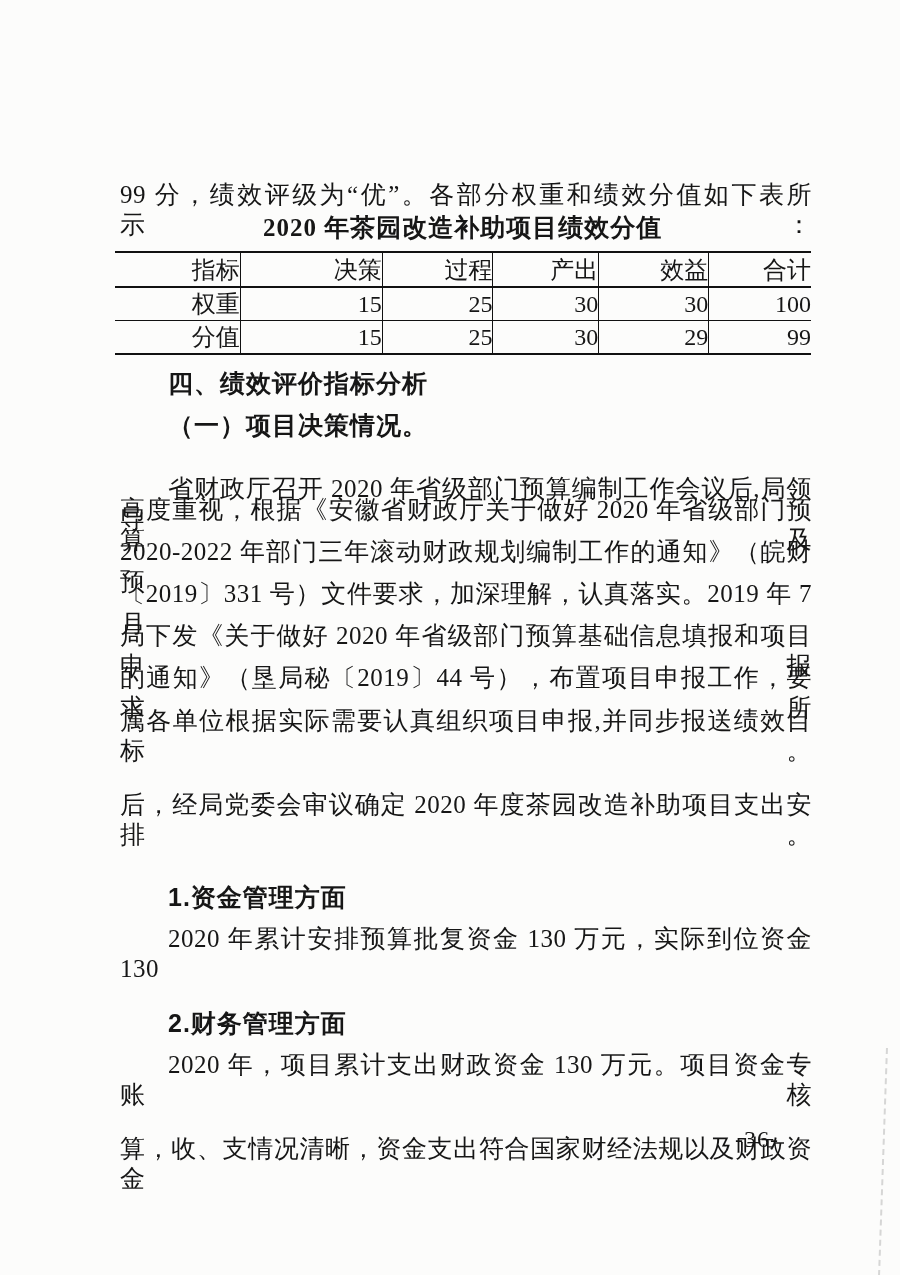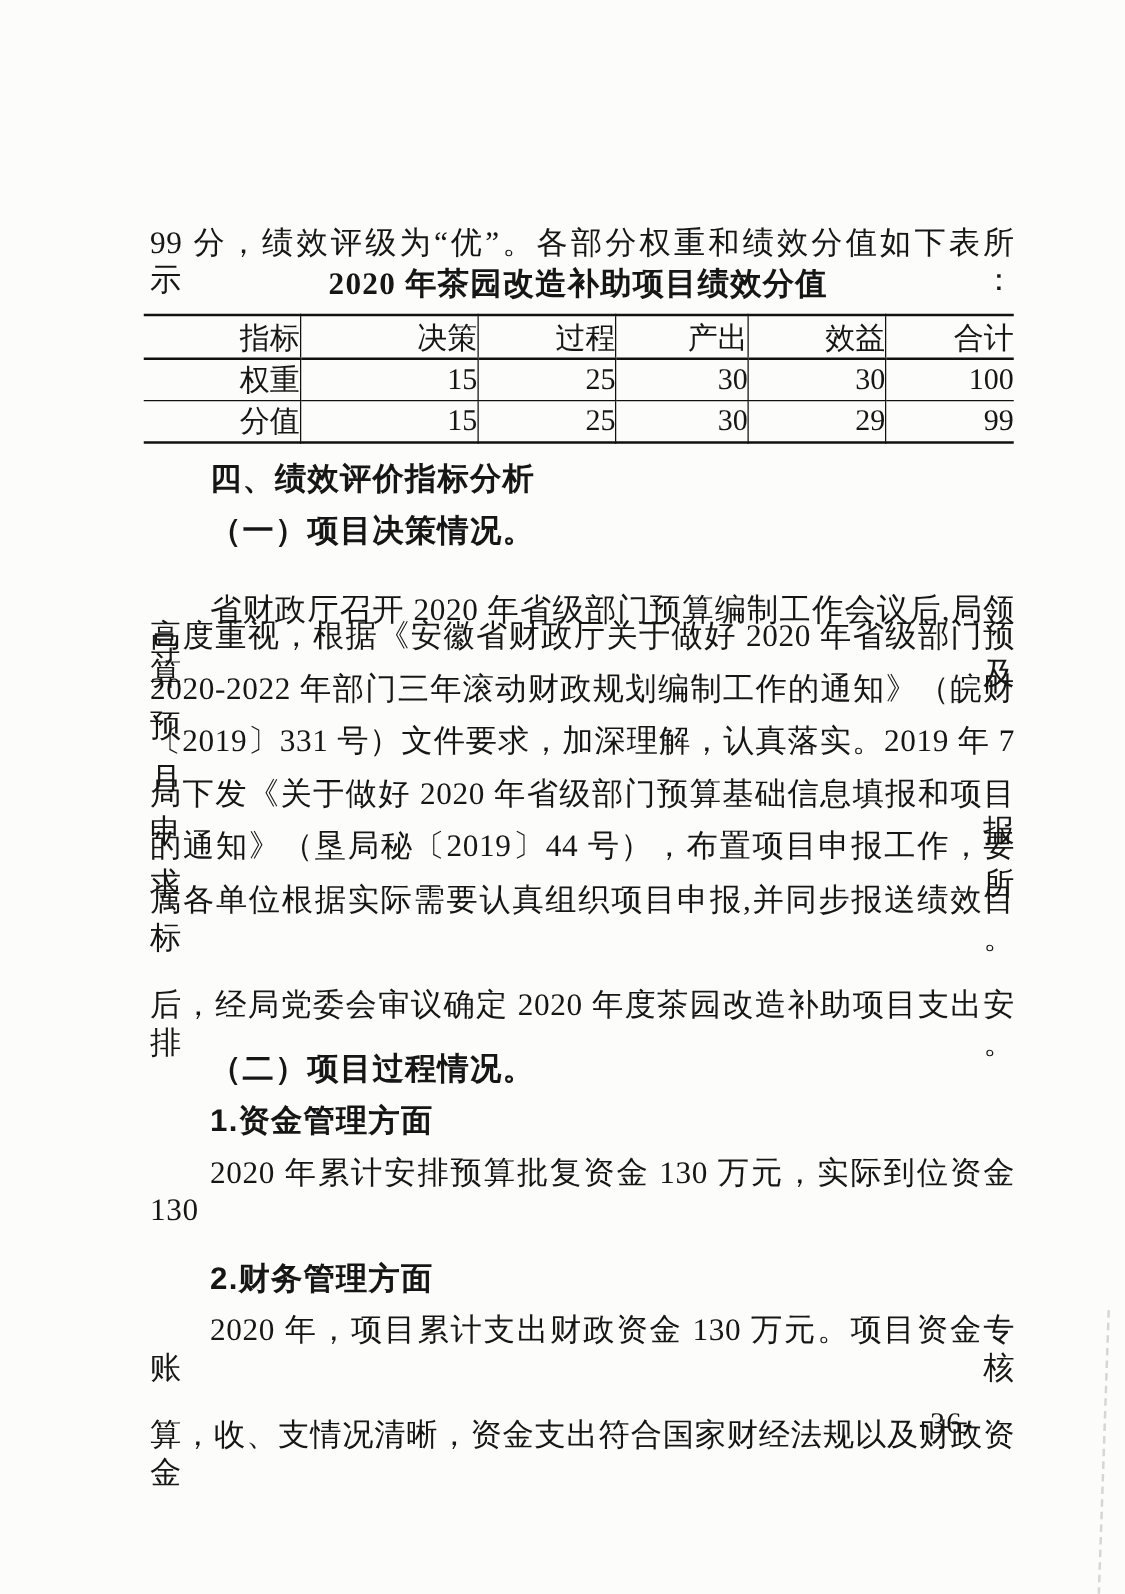--- a/index.html
+++ b/index.html
@@ -126,21 +126,20 @@
 
   <div class="line full indent" style="top:474px">省财政厅召开 2020 年省级部门预算编制工作会议后,局领导</div>
   <div class="line full" style="top:495px">高度重视，根据《安徽省财政厅关于做好 2020 年省级部门预算及</div>
   <div class="line full" style="top:537px">2020-2022 年部门三年滚动财政规划编制工作的通知》（皖财预</div>
   <div class="line full" style="top:579px">〔2019〕331 号）文件要求，加深理解，认真落实。2019 年 7 月</div>
   <div class="line full" style="top:621px">局下发《关于做好 2020 年省级部门预算基础信息填报和项目申报</div>
   <div class="line full" style="top:663px">的通知》（垦局秘〔2019〕44 号），布置项目申报工作，要求所</div>
   <div class="line full" style="top:706px">属各单位根据实际需要认真组织项目申报,并同步报送绩效目标。</div>
   <div class="line full" style="top:790px">后，经局党委会审议确定 2020 年度茶园改造补助项目支出安排。</div>
 
-  <div class="line heading" style="top:840px">（二）项目过程情况。</div>
 
   <div class="line heading" style="top:882px">1.资金管理方面</div>
 
   <div class="line full indent" style="top:924px">2020 年累计安排预算批复资金 130 万元，实际到位资金 130</div>
 
   <div class="line heading" style="top:1008px">2.财务管理方面</div>
 
   <div class="line full indent" style="top:1050px">2020 年，项目累计支出财政资金 130 万元。项目资金专账核</div>
   <div class="line full" style="top:1134px">算，收、支情况清晰，资金支出符合国家财经法规以及财政资金</div>
 

